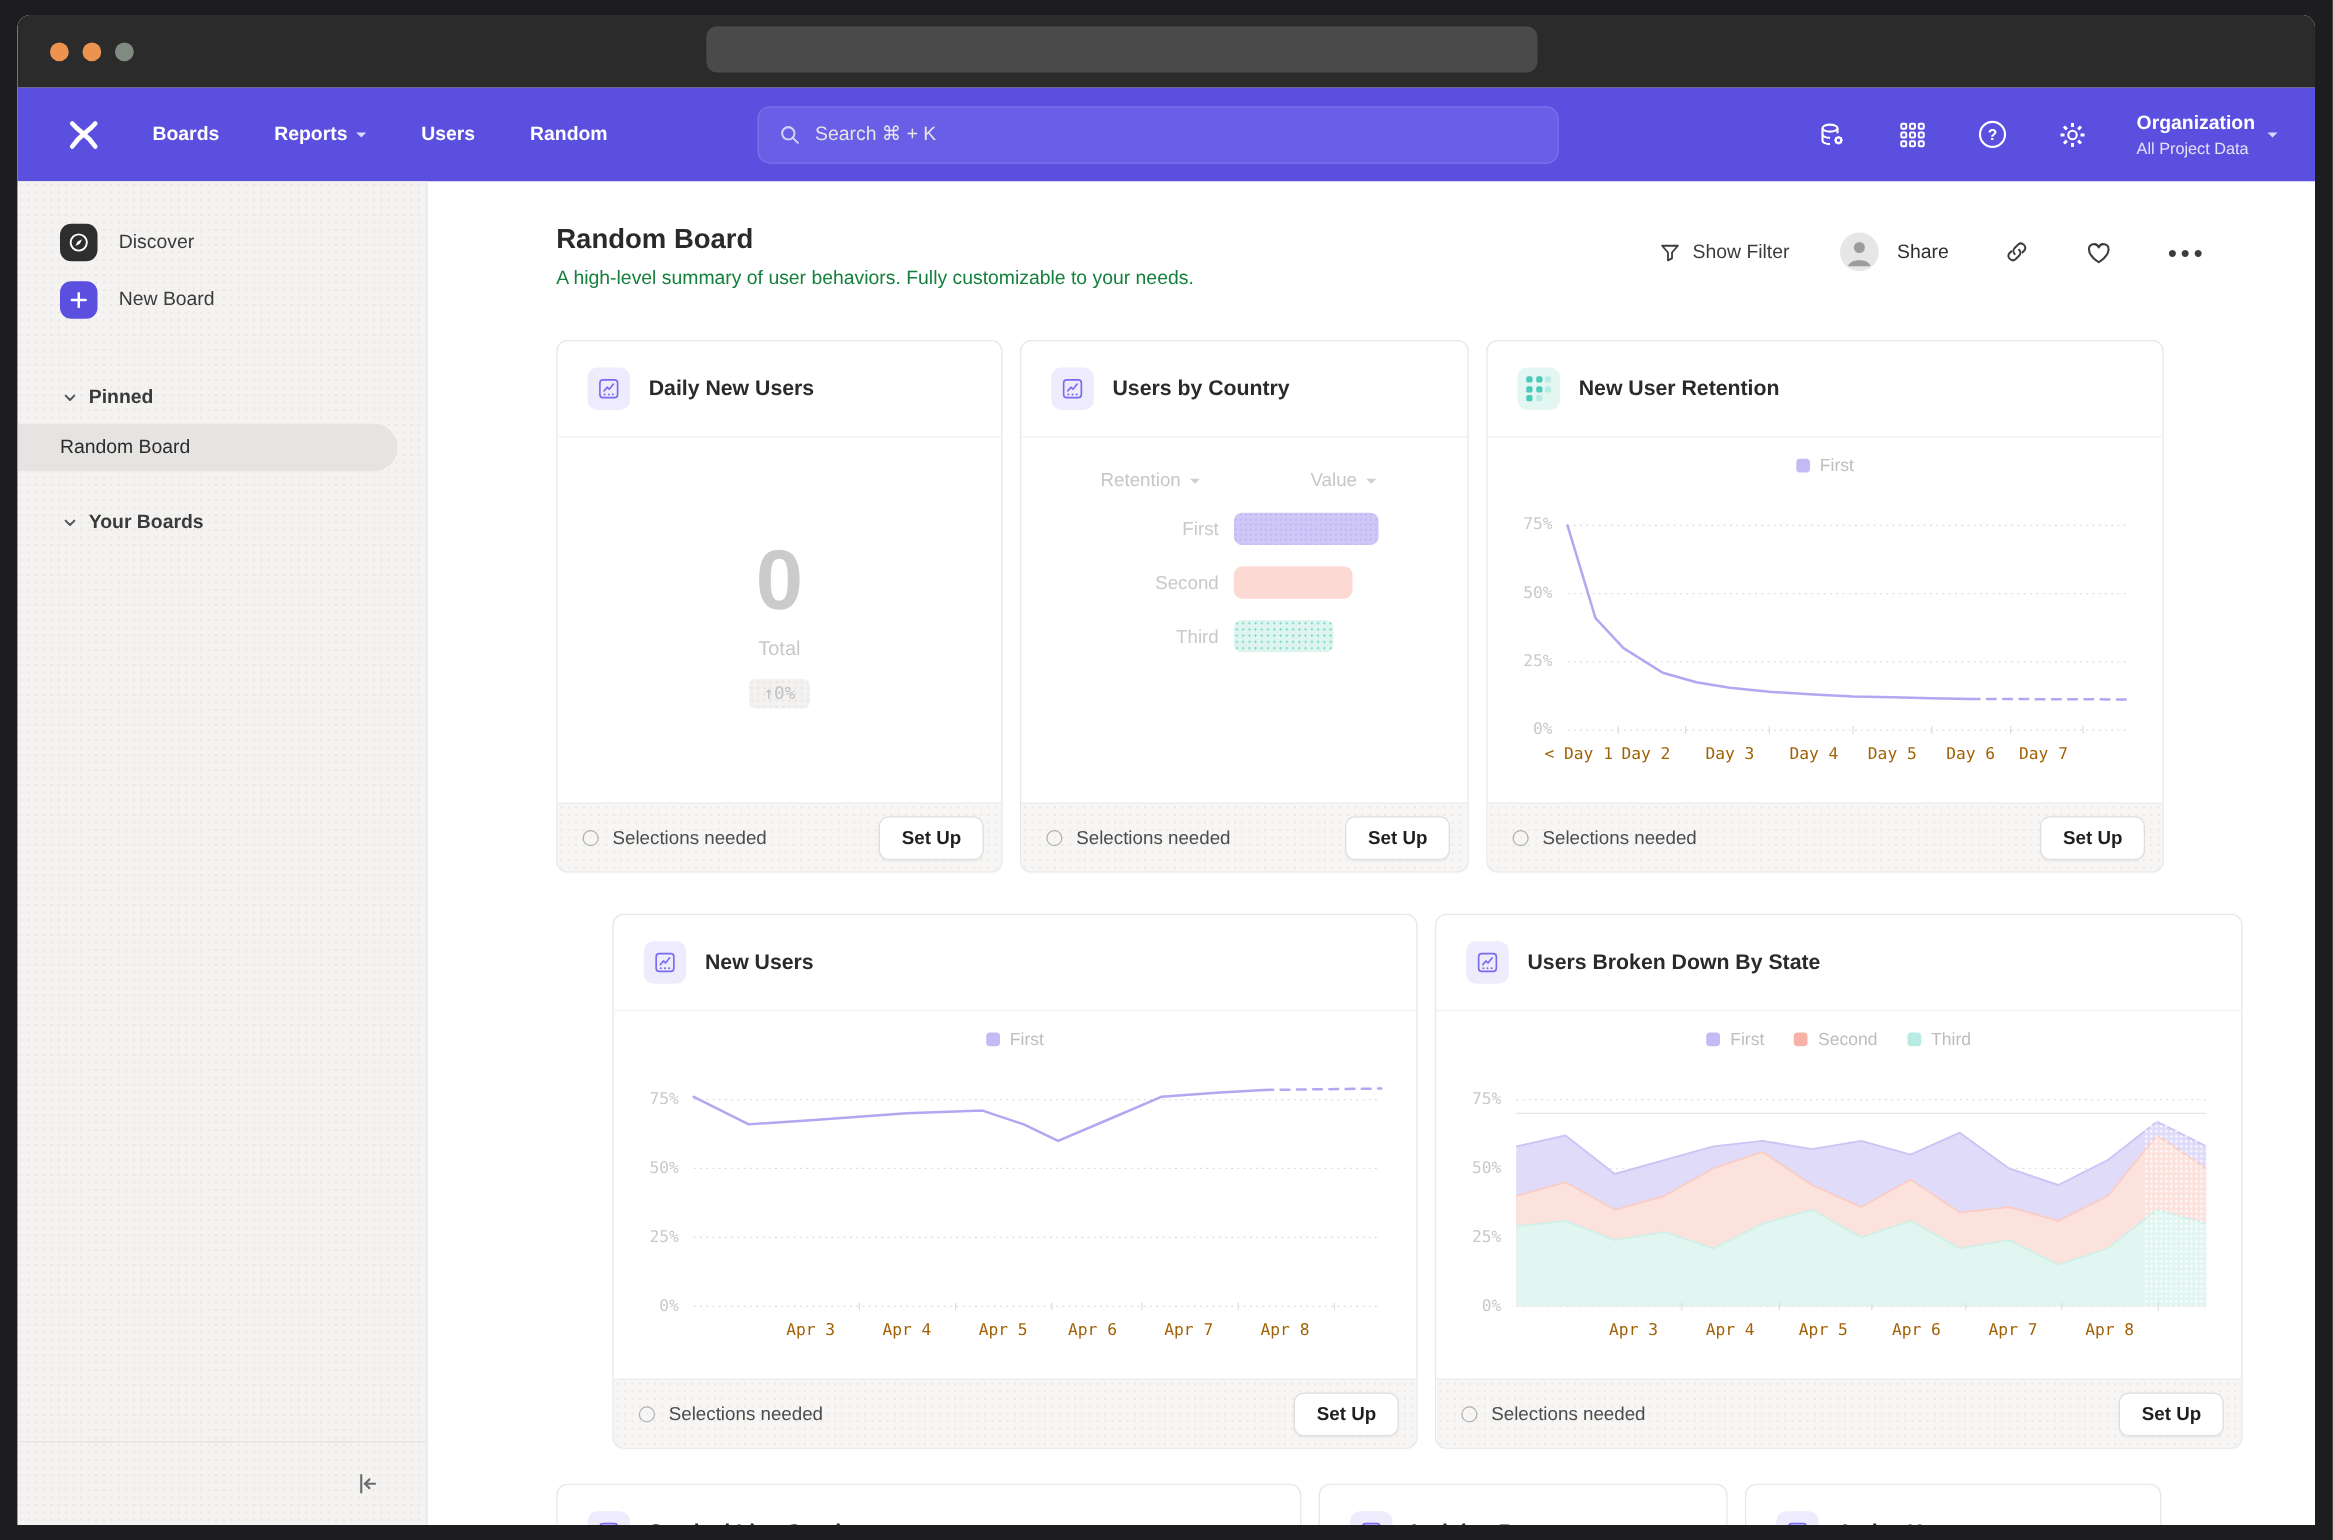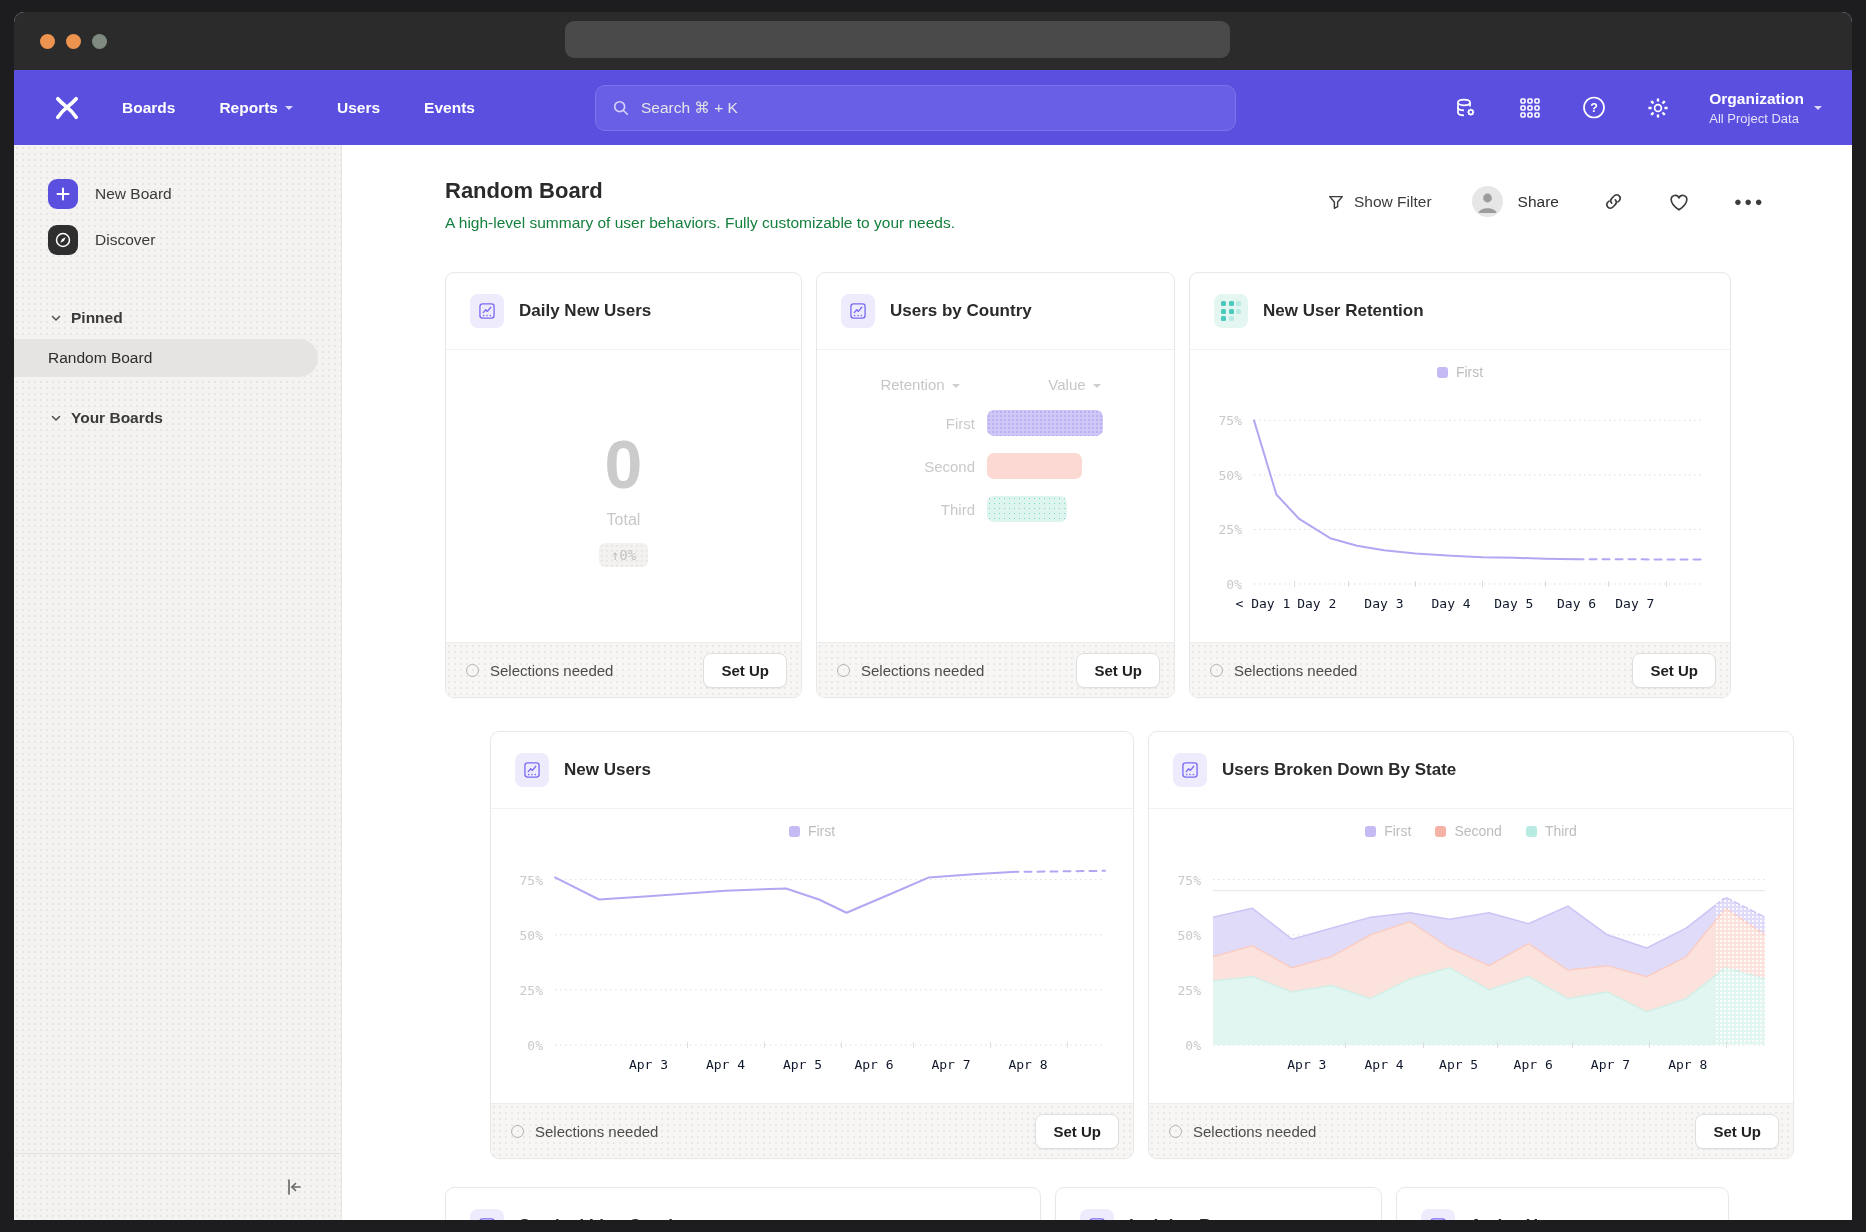--- a/index.html
+++ b/index.html
@@ -101,21 +101,21 @@
   .uc-bar.tex-t{background-image:radial-gradient(#79d8c8 0.9px,transparent 0.9px);background-size:5px 5px;}
   
   .chart-body{flex:1;position:relative;}
   .legend{display:flex;justify-content:center;gap:24px;margin-top:14px;font-size:14px;color:#bdbdbd;}
   .legend-item i{display:inline-block;width:11px;height:11px;border-radius:3px;margin-right:8px;vertical-align:-1px;}
   .plot{position:absolute;left:64px;right:28px;top:42px;bottom:58px;}
   .plot svg{position:absolute;inset:0;width:100%;height:100%;overflow:visible;}
   .ylabel{position:absolute;left:-12px;transform:translate(-100%,-50%);font-family:"DejaVu Sans Mono",monospace;
           font-size:13px;color:#c9c9c9;white-space:nowrap;}
   .xlabel{position:absolute;top:calc(100% + 12px);transform:translateX(-50%);font-family:"DejaVu Sans Mono",monospace;
-          font-size:13px;color:#0f172a;white-space:nowrap;}
+          font-size:13px;color:#a16207;white-space:nowrap;}
   .tickmark{position:absolute;bottom:-3px;width:1px;height:6px;background:#ddd;}
   .forecast{position:absolute;top:0;bottom:0;right:0;background-image:radial-gradient(rgba(255,255,255,0.85) 1px,transparent 1px);
             background-size:4px 4px;}
 </style>
 </head>
 <body>
 
 <div class="screen">
   <div class="window">
 
@@ -140,21 +140,21 @@
             <span>Boards</span>
           </span>
         <span class="nav-item">
             <span>Reports</span>
             <span class="chev-w"></span>
           </span>
         <span class="nav-item">
             <span>Users</span>
           </span>
         <span class="nav-item">
-            <span>Events</span>
+            <span>Random</span>
           </span>
       </div>
       <div class="nav-search">
         <span style="display:flex;">
           <svg width="18" height="18" viewBox="0 0 20 20" fill="none">
             <circle cx="8.5" cy="8.5" r="5.5" stroke="#d6d1f9" stroke-width="1.8"></circle>
             <path d="M13 13 L17 17" stroke="#d6d1f9" stroke-width="1.8" stroke-linecap="round"></path>
           </svg>
         </span>
         <span>Search ⌘ + K</span>
@@ -201,35 +201,35 @@
           </div>
           <span class="chev-w"></span>
         </div>
       </div>
     </div>
 
     <div class="win-body">
 
       <aside class="sidebar dots-tex">
         <div class="side-item">
-          <span class="side-ic purple">
-            <svg width="16" height="16" viewBox="0 0 16 16">
-                <path d="M8 2.5 V13.5 M2.5 8 H13.5" stroke="#fff" stroke-width="2" stroke-linecap="round"></path>
-              </svg>
-          </span>
-          <span class="side-label">New Board</span>
-        </div>
-        <div class="side-item">
           <span class="side-ic dark">
             <svg width="18" height="18" viewBox="0 0 20 20" fill="none">
               <circle cx="10" cy="10" r="7.2" stroke="#fff" stroke-width="1.7"></circle>
               <path d="M13 7 L11 11 L7 13 L9 9 Z" fill="#fff"></path>
             </svg>
           </span>
           <span class="side-label">Discover</span>
+        </div>
+        <div class="side-item">
+          <span class="side-ic purple">
+            <svg width="16" height="16" viewBox="0 0 16 16">
+                <path d="M8 2.5 V13.5 M2.5 8 H13.5" stroke="#fff" stroke-width="2" stroke-linecap="round"></path>
+              </svg>
+          </span>
+          <span class="side-label">New Board</span>
         </div>
 
         <div class="side-section">
           <svg width="12" height="12" viewBox="0 0 12 12">
               <path d="M2.5 4.5 L6 8 L9.5 4.5" stroke="#555" stroke-width="1.6" fill="none" stroke-linecap="round" stroke-linejoin="round"></path>
             </svg>
           <span class="side-label">Pinned</span>
         </div>
         <div class="side-pill">
           <span class="side-label">Random Board</span>

